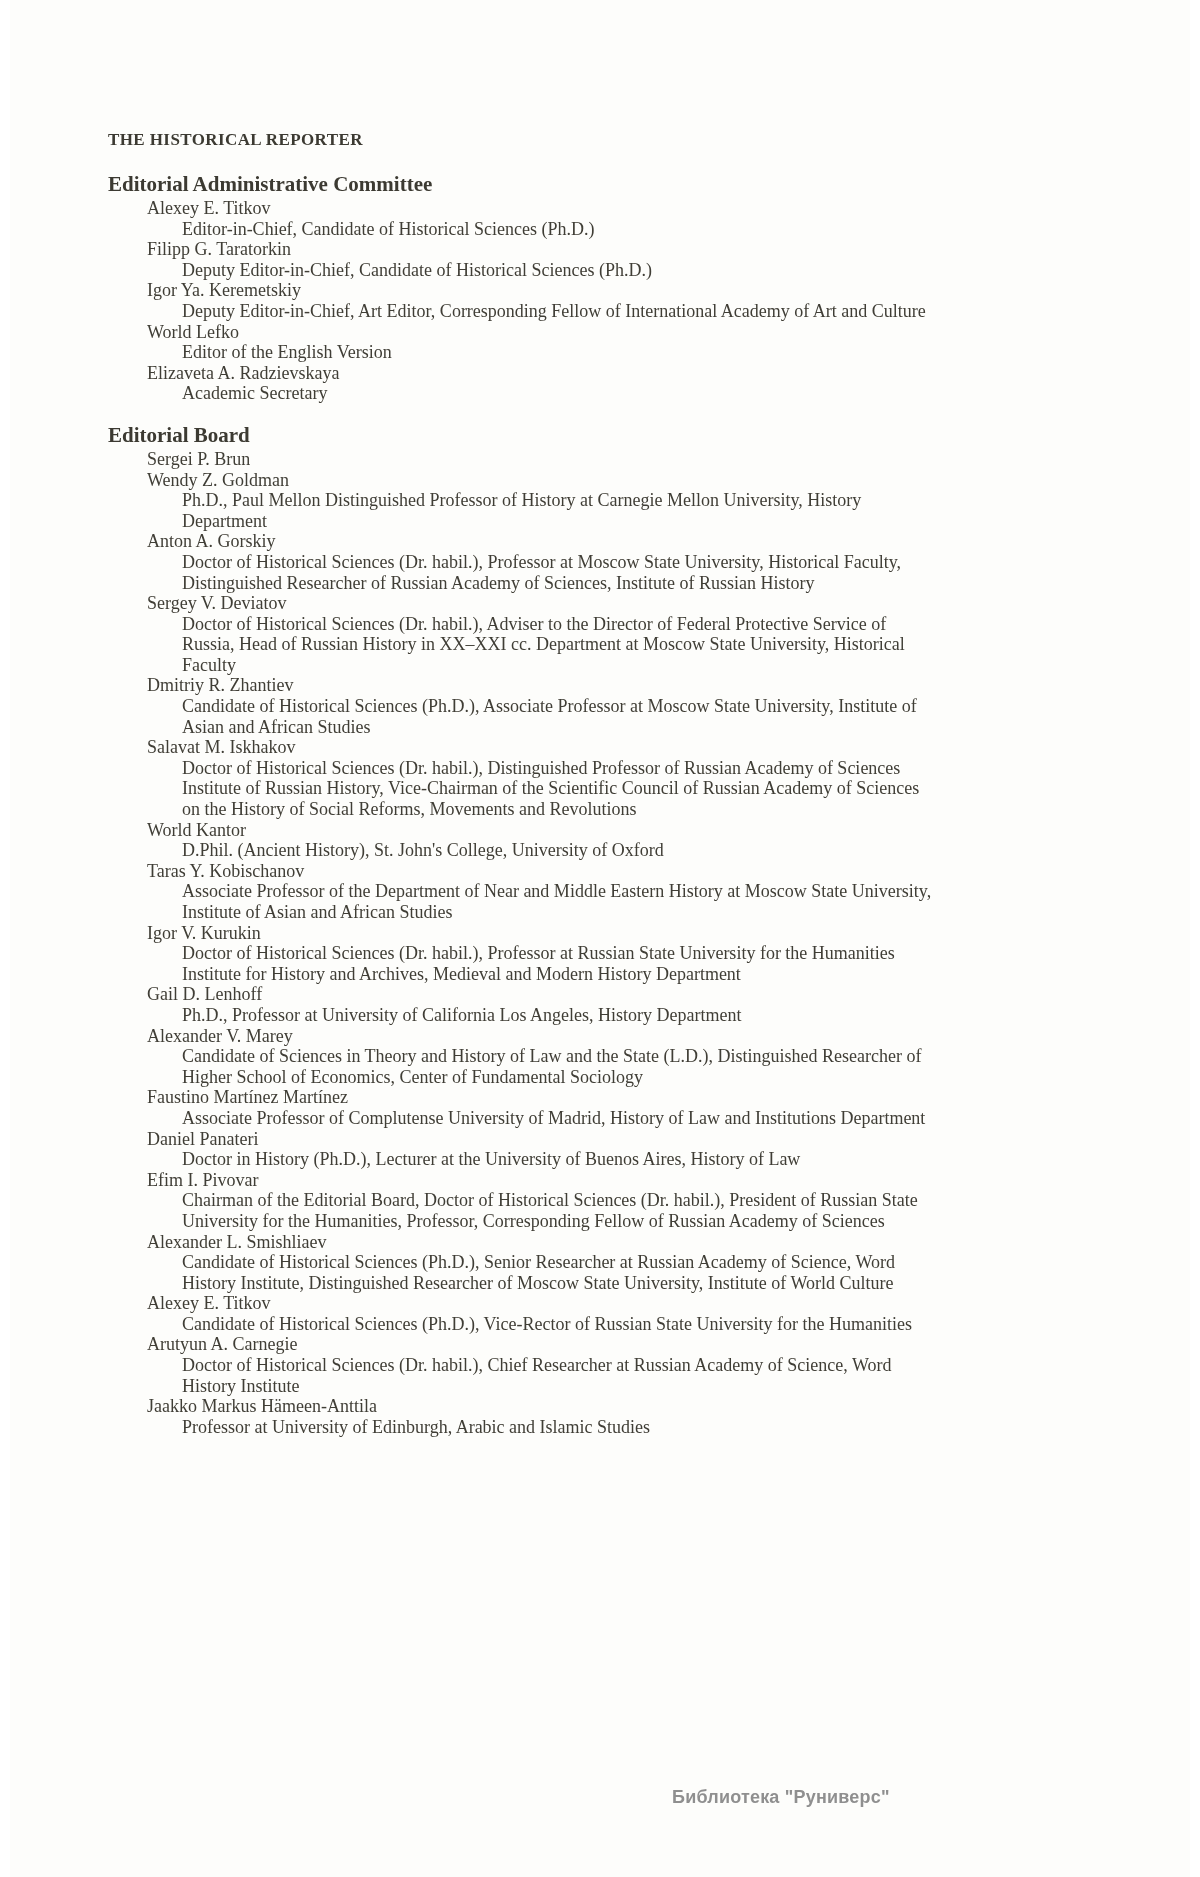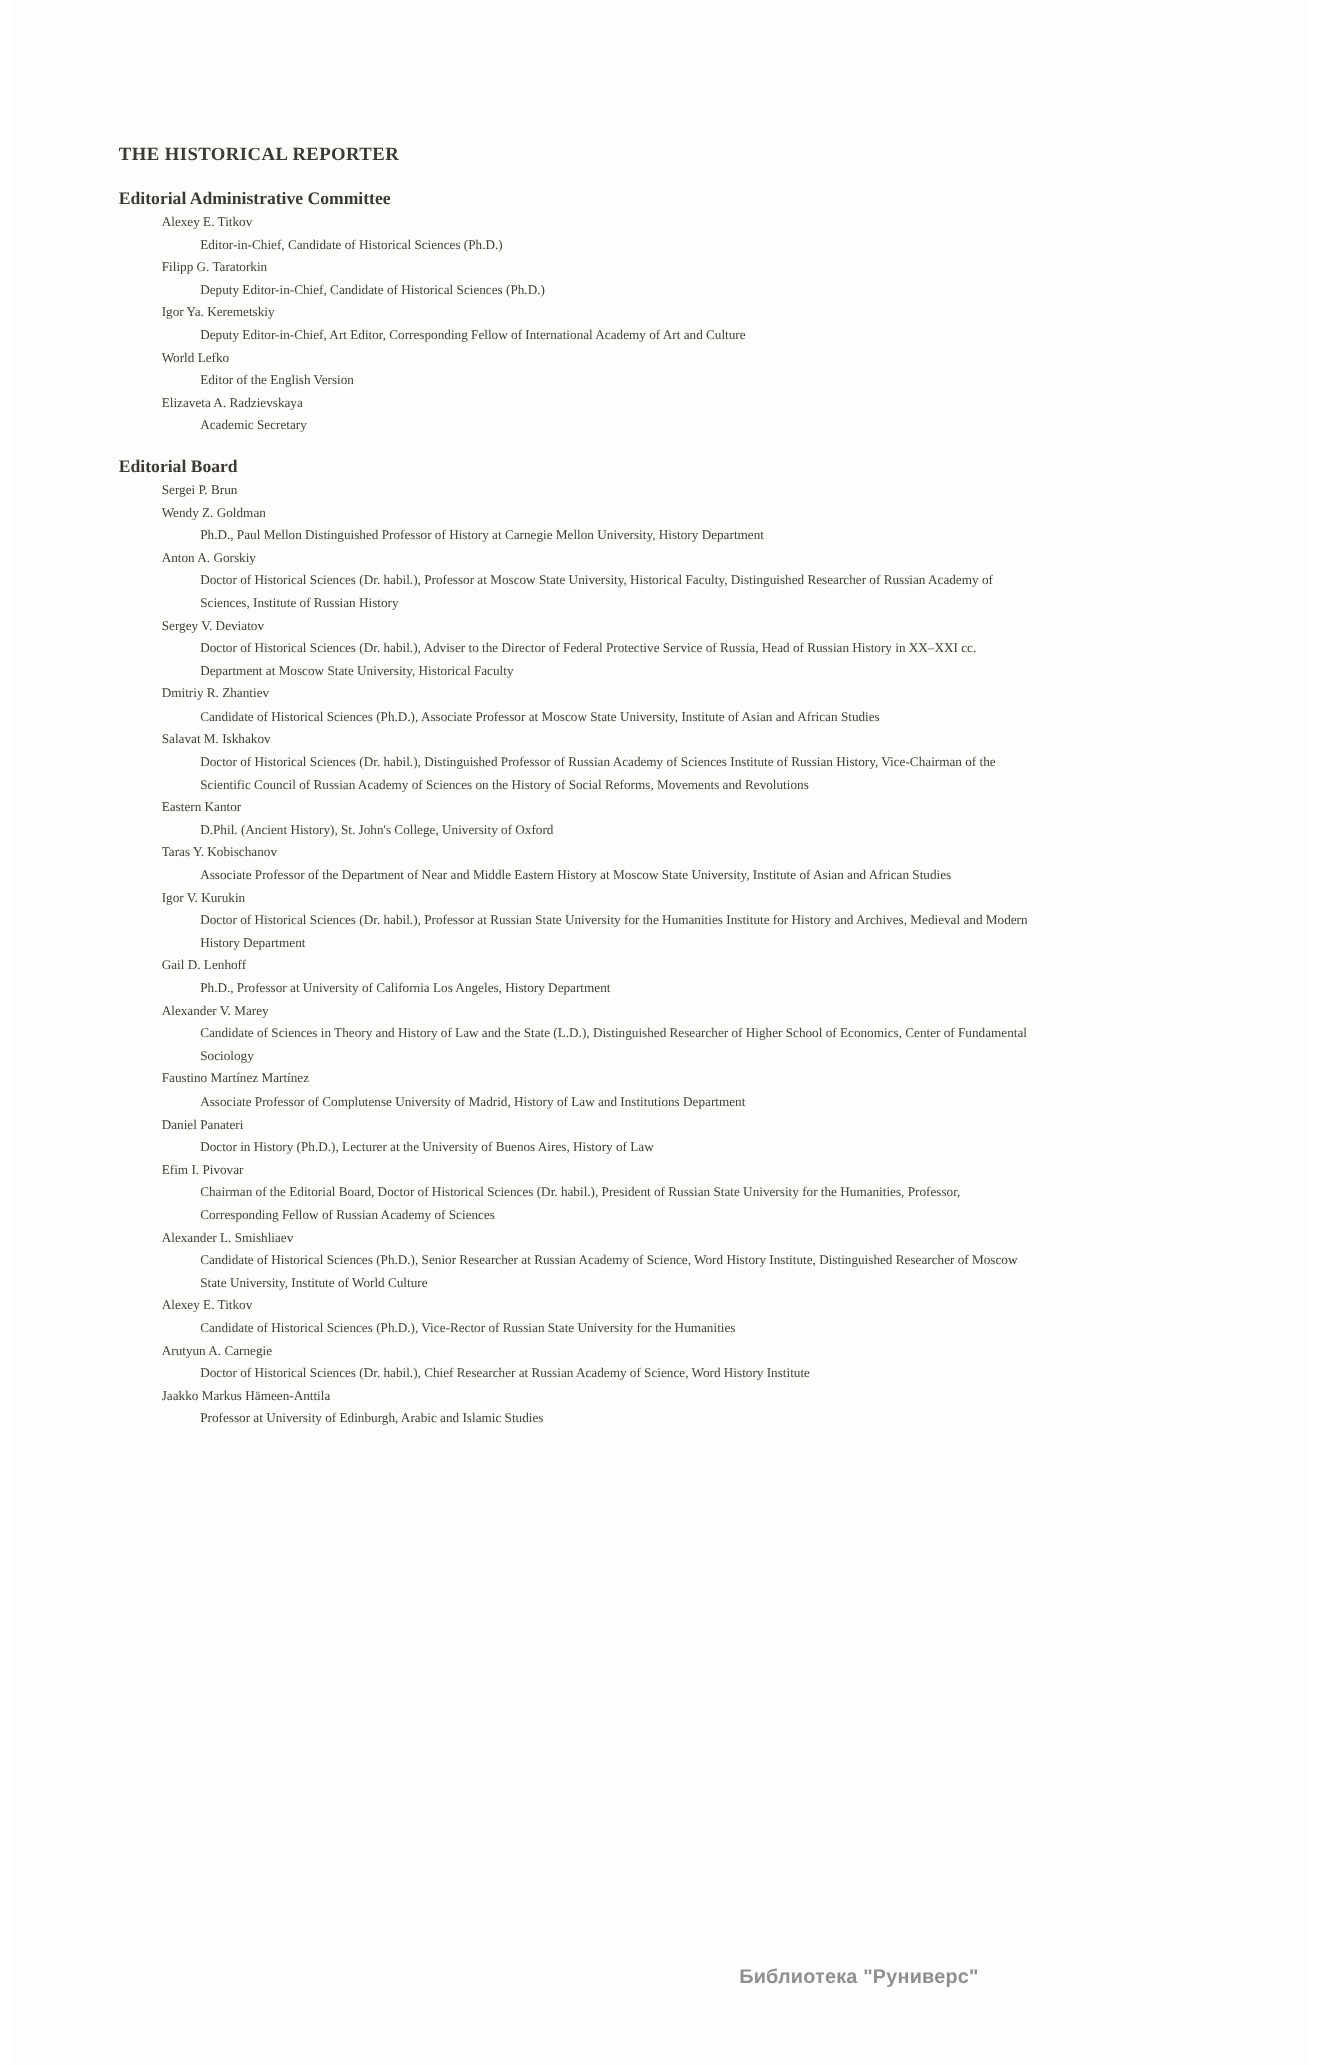--- a/index.html
+++ b/index.html
@@ -30,28 +30,28 @@
     margin: 0 0 22px 0;
     color: #3c3a32;
   }
   .section {
     margin: 0;
   }
   .section + .section {
     margin-top: 19px;
   }
   .section-heading {
-    font-size: 16px;
+    font-size: 21px;
     font-weight: bold;
     margin: 16px 0 1px 0;
     color: #3c3a32;
   }
   .member-name,
   .member-role {
-    font-size: 12px;
+    font-size: 18px;
     line-height: 20.6px;
   }
   .member-name {
     padding-left: 39px;
   }
   .member-role {
     padding-left: 74px;
   }
   .footer-watermark {
     position: absolute;
@@ -90,21 +90,21 @@
           <div class="member-name">Wendy Z. Goldman</div>
           <div class="member-role">Ph.D., Paul Mellon Distinguished Professor of History at Carnegie Mellon University, History Department</div>
           <div class="member-name">Anton A. Gorskiy</div>
           <div class="member-role">Doctor of Historical Sciences (Dr. habil.), Professor at Moscow State University, Historical Faculty, Distinguished Researcher of Russian Academy of Sciences, Institute of Russian History</div>
           <div class="member-name">Sergey V. Deviatov</div>
           <div class="member-role">Doctor of Historical Sciences (Dr. habil.), Adviser to the Director of Federal Protective Service of Russia, Head of Russian History in XX–XXI cc. Department at Moscow State University, Historical Faculty</div>
           <div class="member-name">Dmitriy R. Zhantiev</div>
           <div class="member-role">Candidate of Historical Sciences (Ph.D.), Associate Professor at Moscow State University, Institute of Asian and African Studies</div>
           <div class="member-name">Salavat M. Iskhakov</div>
           <div class="member-role">Doctor of Historical Sciences (Dr. habil.), Distinguished Professor of Russian Academy of Sciences Institute of Russian History, Vice-Chairman of the Scientific Council of Russian Academy of Sciences on the History of Social Reforms, Movements and Revolutions</div>
-          <div class="member-name">Eastern Kantor</div>
+          <div class="member-name">World Kantor</div>
           <div class="member-role">D.Phil. (Ancient History), St. John's College, University of Oxford</div>
           <div class="member-name">Taras Y. Kobischanov</div>
           <div class="member-role">Associate Professor of the Department of Near and Middle Eastern History at Moscow State University, Institute of Asian and African Studies</div>
           <div class="member-name">Igor V. Kurukin</div>
           <div class="member-role">Doctor of Historical Sciences (Dr. habil.), Professor at Russian State University for the Humanities Institute for History and Archives, Medieval and Modern History Department</div>
           <div class="member-name">Gail D. Lenhoff</div>
           <div class="member-role">Ph.D., Professor at University of California Los Angeles, History Department</div>
           <div class="member-name">Alexander V. Marey</div>
           <div class="member-role">Candidate of Sciences in Theory and History of Law and the State (L.D.), Distinguished Researcher of Higher School of Economics, Center of Fundamental Sociology</div>
           <div class="member-name">Faustino Martínez Martínez</div>

